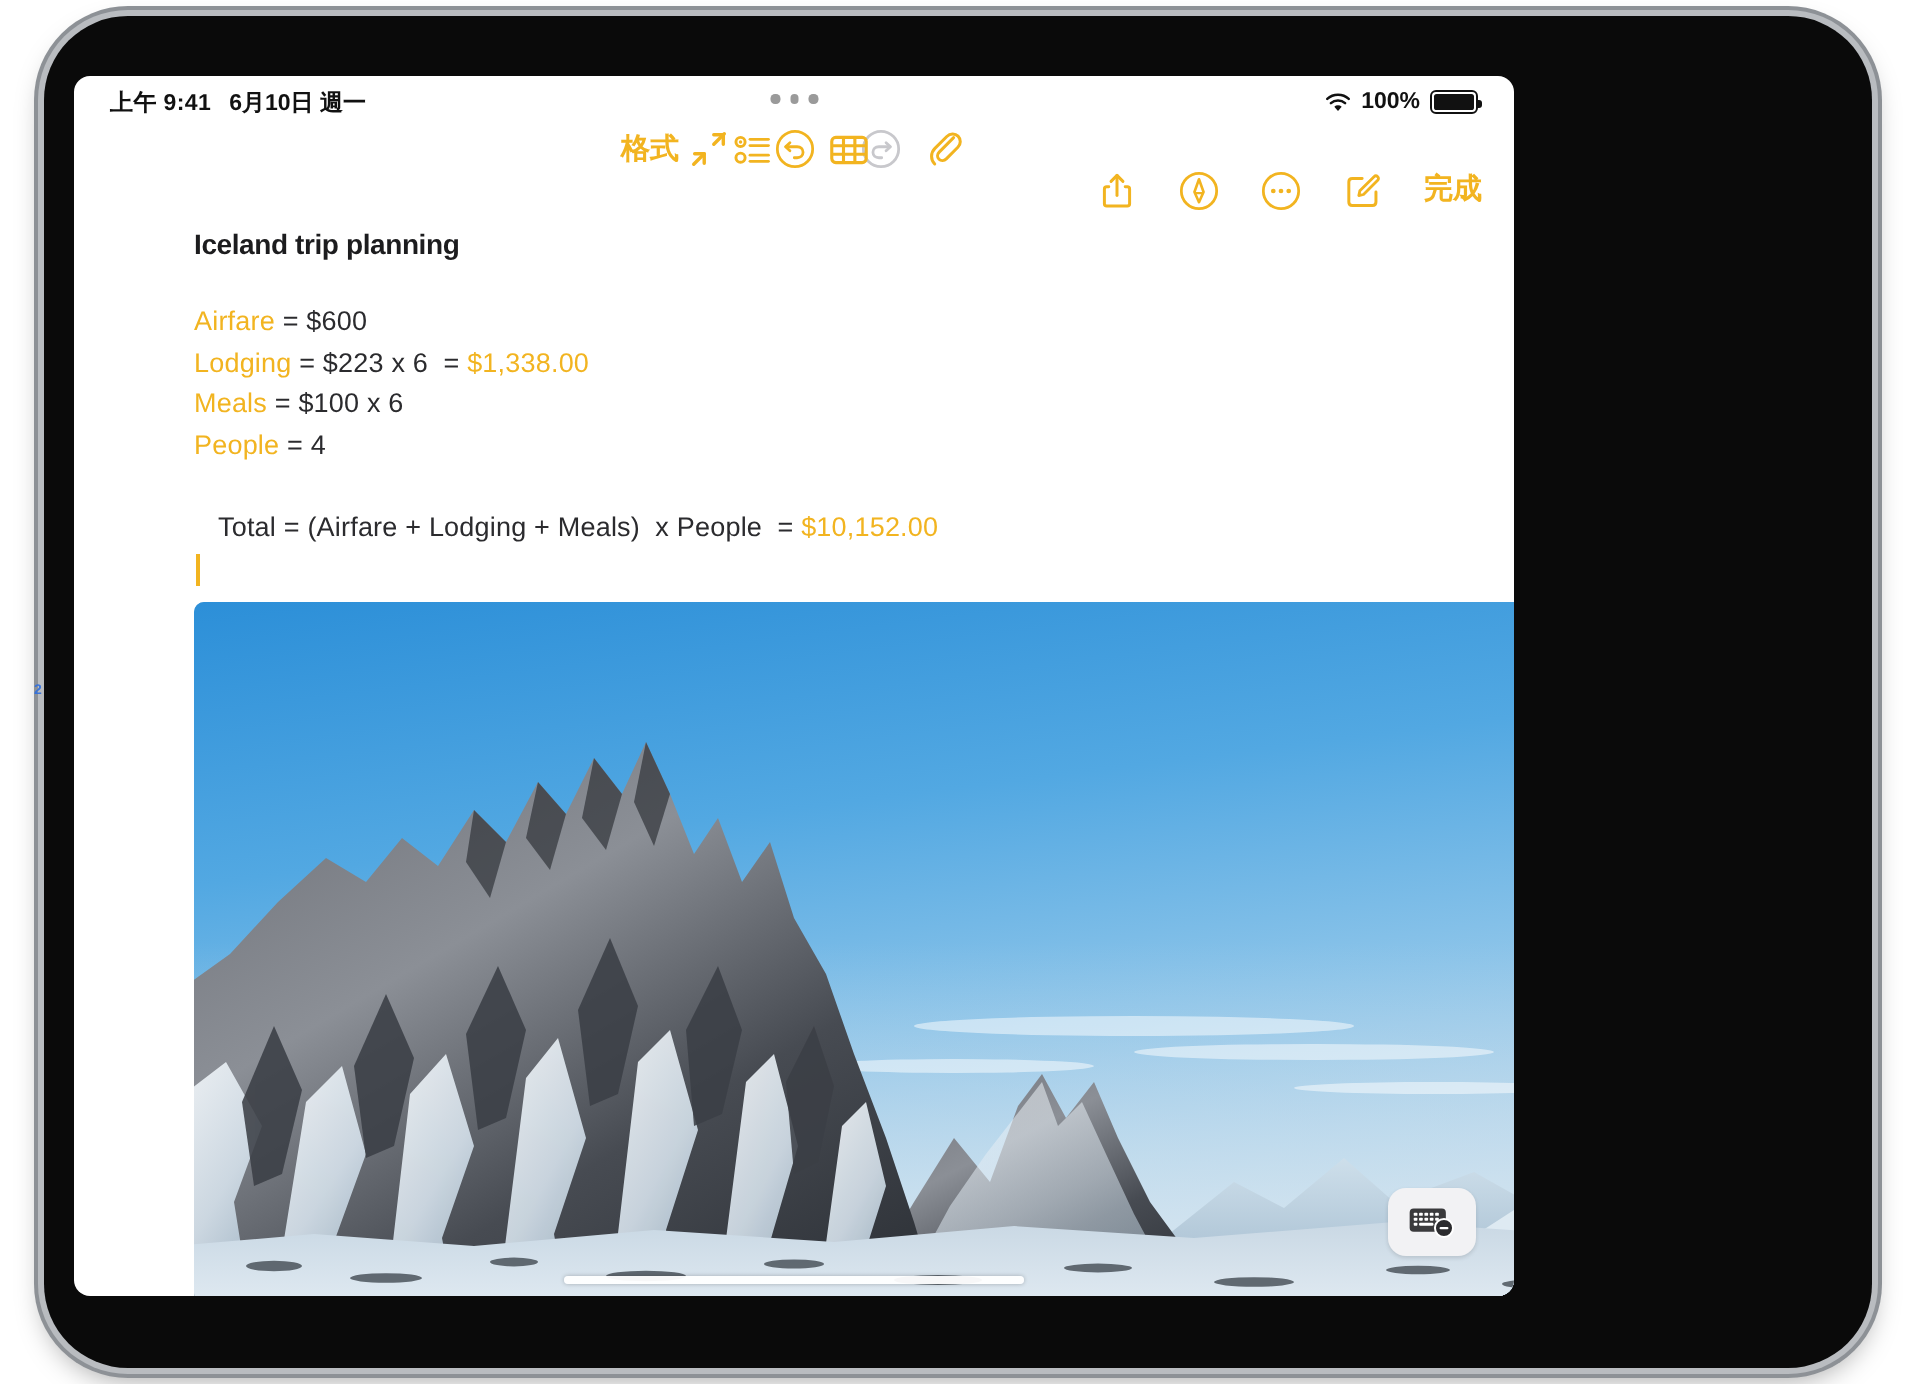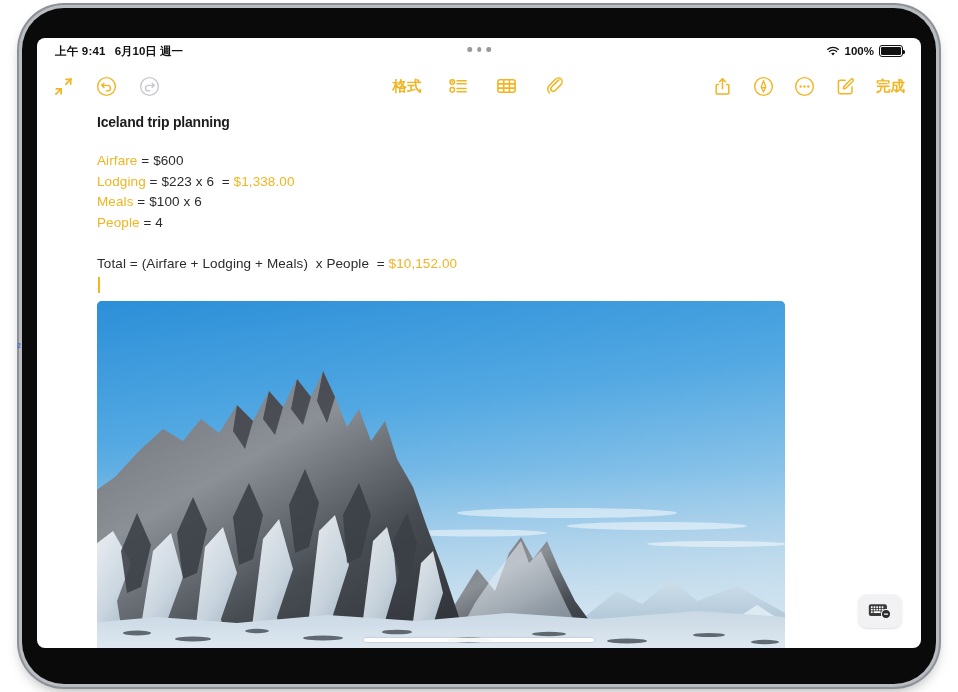--- a/index.html
+++ b/index.html
@@ -25,21 +25,21 @@
     width: 922px; height: 684px;
     border-radius: 46px;
     background: linear-gradient(180deg,#dcdfe2 0%, #b2b6ba 50%, #9ca0a5 100%);
     z-index: -1;
   }
 
   
   #screen {
     position: absolute;
     left: 37px; top: 38px;
-    width: 884px; height: 610px;
+    width: 720px; height: 610px;
     background: #ffffff;
     border-radius: 8px;
     overflow: hidden;
     padding-left: 16px;
   }
 
   
   #status-bar {
     position: absolute; left: 0; top: 0;
     width: 100%; height: 26px;
@@ -70,20 +70,21 @@
     display: flex; gap: 5px;
   }
   #multitask-dots i { width: 4.5px; height: 4.5px; border-radius: 50%; background: #9a9a9a; display:block; }
 
   
   #toolbar {
     position: absolute; left: 0; top: 26px;
     width: 100%; height: 44px;
     display: flex; align-items: center;
     padding: 0 16px;
+    flex-direction: column;
   }
   .tb-group { display: flex; align-items: center; }
   .tb-left { gap: 22px; }
   .tb-center { gap: 26px; position: absolute; left: 50%; transform: translateX(-50%); }
   .tb-right { gap: 20px; margin-left: auto; }
   .tb-btn {
     background: none; border: none; padding: 0;
     color: #F2B420; cursor: pointer;
     display: flex; align-items: center; justify-content: center;
     font-family: "Liberation Sans", sans-serif;
@@ -104,21 +105,21 @@
     letter-spacing: -.2px;
     margin-top: 6px;
   }
   #calc-block { margin-top: 21px; }
   .calc-line {
     font-size: 13.5px; color: #2b2b2e; line-height: 20.5px;
     white-space: pre; letter-spacing: .1px;
   }
   .var { color: #F2B420; }
   .result { color: #F2B420; }
-  #total-line { margin-top: 21px; }
+  #total-line { margin-top: 21px; margin-left: 12px; }
   #caret-line { height: 18px; position: relative; margin-top: 2px; }
   #caret {
     position: absolute; left: 1px; top: 0;
     width: 1.7px; height: 16px; background: #F2B420;
   }
 
   
   #note-photo {
     position: relative;
     margin-top: 6px;

